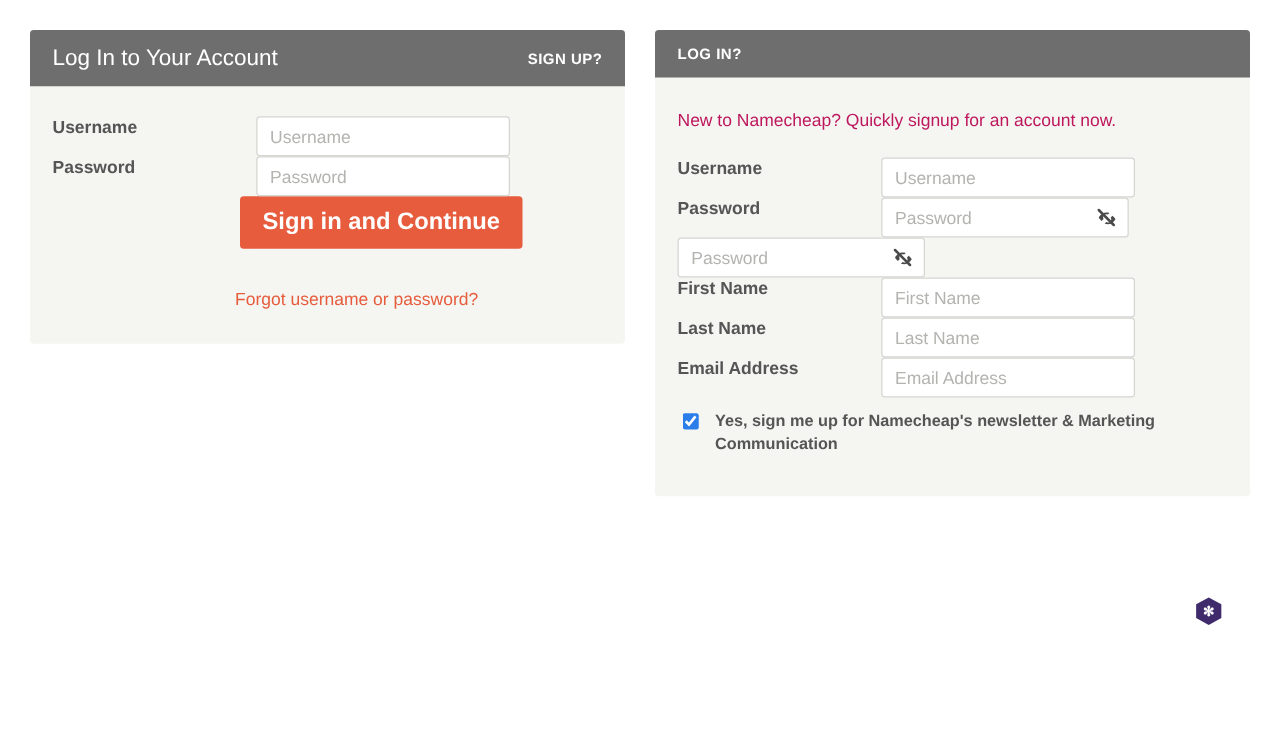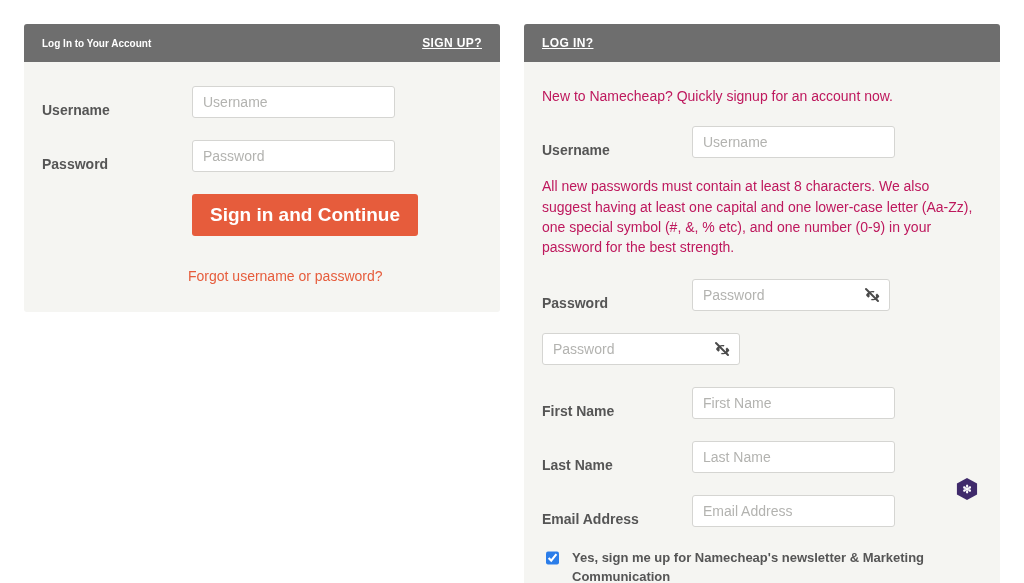--- a/index.html
+++ b/index.html
@@ -28,37 +28,36 @@
     background: #6e6e6e;
     color: #fff;
     padding: 12px 18px;
     display: flex;
     justify-content: space-between;
     align-items: center;
     border-radius: 3px 3px 0 0;
   }
   .panel-header h2 {
     margin: 0;
-    font-size: 10px;
-    font-weight: 700;
+    font-size: 18px;
+    font-weight: 400;
   }
   .panel-header .header-link {
     font-size: 12px;
     font-weight: 700;
     letter-spacing: 0.4px;
     cursor: pointer;
-    text-decoration: underline;
   }
   .panel-body {
     padding: 24px 18px 24px 18px;
   }
   .form-row {
     display: flex;
-    align-items: flex-end;
-    margin-bottom: 22px;
+    align-items: flex-start;
+    gap: 13px;
   }
   .form-label {
     flex: 0 0 150px;
     font-size: 14px;
     font-weight: 600;
     color: #555;
   }
   .form-input {
     flex: 0 0 198px;
     height: 32px;
@@ -177,21 +176,20 @@
       <span class="header-link">LOG IN?</span>
     </div>
     <div class="panel-body">
       <p class="intro-text">New to Namecheap? Quickly signup for an account now.</p>
 
       <div class="form-row">
         <div class="form-label">Username</div>
         <input class="form-input" type="text" placeholder="Username" style="">
       </div>
 
-      <p class="help-text">All new passwords must contain at least 8 characters. We also suggest having at least one capital and one lower-case letter (Aa-Zz), one special symbol (#, &amp;, % etc), and one number (0-9) in your password for the best strength.</p>
 
       <div class="form-row">
         <div class="form-label">Password</div>
         <div class="input-wrap">
           <input class="form-input" type="password" placeholder="Password" style="">
           <span class="eye-icon">
             <svg viewBox="0 0 24 24" fill="currentColor">
                 <path d="M12 5c-7 0-10 7-10 7s3 7 10 7 10-7 10-7-3-7-10-7zm0 11a4 4 0 110-8 4 4 0 010 8z" opacity="0"></path>
                 <path d="M3 3l18 18" stroke="currentColor" stroke-width="3" stroke-linecap="round"></path>
                 <path d="M12 6c-6 0-9 6-9 6s1.2 2.3 3.5 4.1l2.2-2.2A4 4 0 0112 8c.7 0 1.3.2 1.9.5l2-2C14.7 6.2 13.4 6 12 6zm7.5 3.9l-2.2 2.2c.4.6.7 1.2.7 1.9a4 4 0 01-4 4c-.7 0-1.3-.2-1.9-.5l-2 2c1.2.3 2.5.5 3.9.5 6 0 9-6 9-6s-1.2-2.3-3.5-4.1z"></path>

